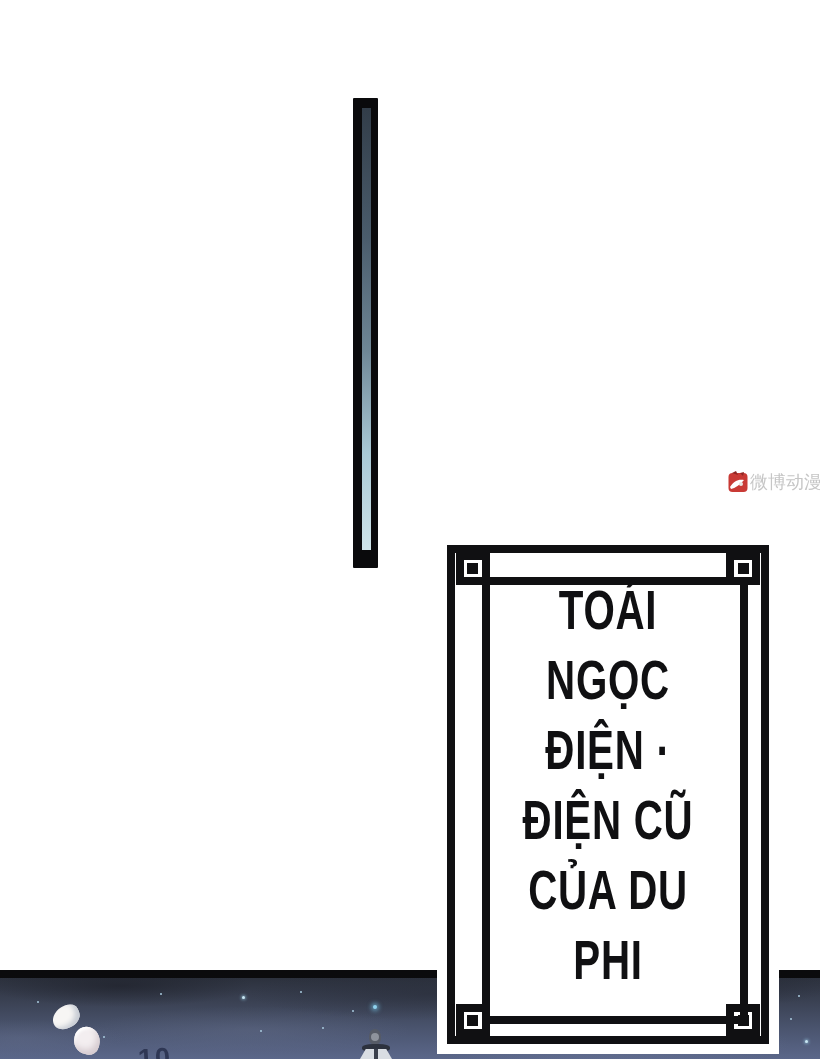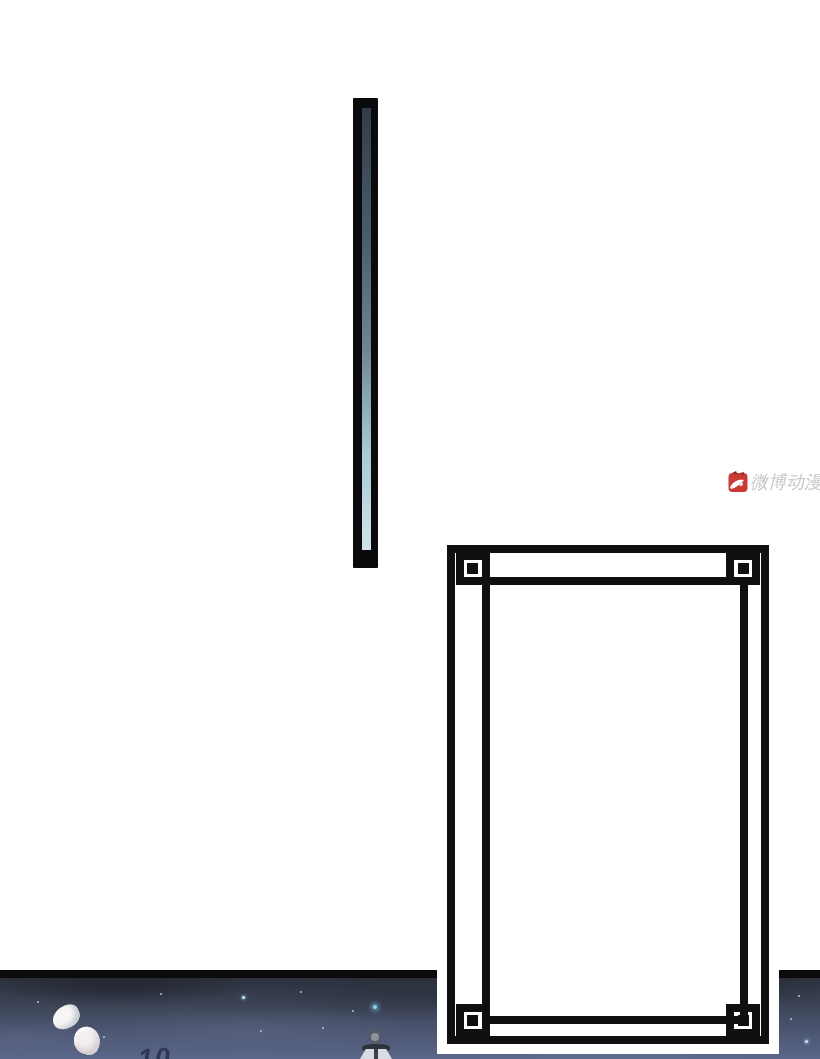--- a/index.html
+++ b/index.html
@@ -1,17 +1,17 @@
 <!DOCTYPE html>
 <html><head>
 <meta charset="utf-8">
 <style>
   html,body{margin:0;padding:0;background:#ffffff;}
   .page{position:relative;width:820px;height:1059px;background:#ffffff;overflow:hidden;
-        font-family:"Liberation Sans","DejaVu Sans",sans-serif;font-style:italic;}
+        font-family:"Liberation Sans","DejaVu Sans",sans-serif;}
 
   
   .vbar{position:absolute;left:353px;top:98px;width:25px;height:470px;background:#0a0a0c;border-radius:1px;}
   .vbar-inner{position:absolute;left:9px;top:10px;width:9px;bottom:18px;
               background:linear-gradient(#323d49 0%,#4b5d6d 30%,#6f8796 55%,#a9c9d5 78%,#cfe4ea 100%);}
 
   
   .watermark{position:absolute;left:728px;top:471px;display:flex;align-items:center;gap:2px;}
   .wm-icon{width:20px;height:22px;display:block;}
   .wm-text{font-size:18px;line-height:22px;color:#c6c6c6;letter-spacing:0px;white-space:nowrap;}
@@ -113,15 +113,23 @@
       <rect x="23" y="21" width="26" height="25" fill="none" stroke="#101012" stroke-width="8"></rect>
       <rect x="293" y="21" width="26" height="25" fill="none" stroke="#101012" stroke-width="8"></rect>
       <rect x="23" y="473" width="26" height="25" fill="none" stroke="#101012" stroke-width="8"></rect>
       <rect x="293" y="473" width="26" height="25" fill="none" stroke="#101012" stroke-width="8"></rect>
 
       <rect x="30" y="28" width="11" height="11" fill="#101012"></rect>
       <rect x="301" y="28" width="11" height="11" fill="#101012"></rect>
       <rect x="30" y="480" width="11" height="11" fill="#101012"></rect>
       <rect x="301" y="480" width="11" height="11" fill="#101012"></rect>
     </svg>
+    <div class="sign-lines">
+      <div class="sign-line">TOÁI</div>
+      <div class="sign-line">NGỌC</div>
+      <div class="sign-line">ĐIỆN ·</div>
+      <div class="sign-line">ĐIỆN CŨ</div>
+      <div class="sign-line">CỦA DU</div>
+      <div class="sign-line">PHI</div>
+    </div>
   </div>
 
 </div>
 
 </body></html>

